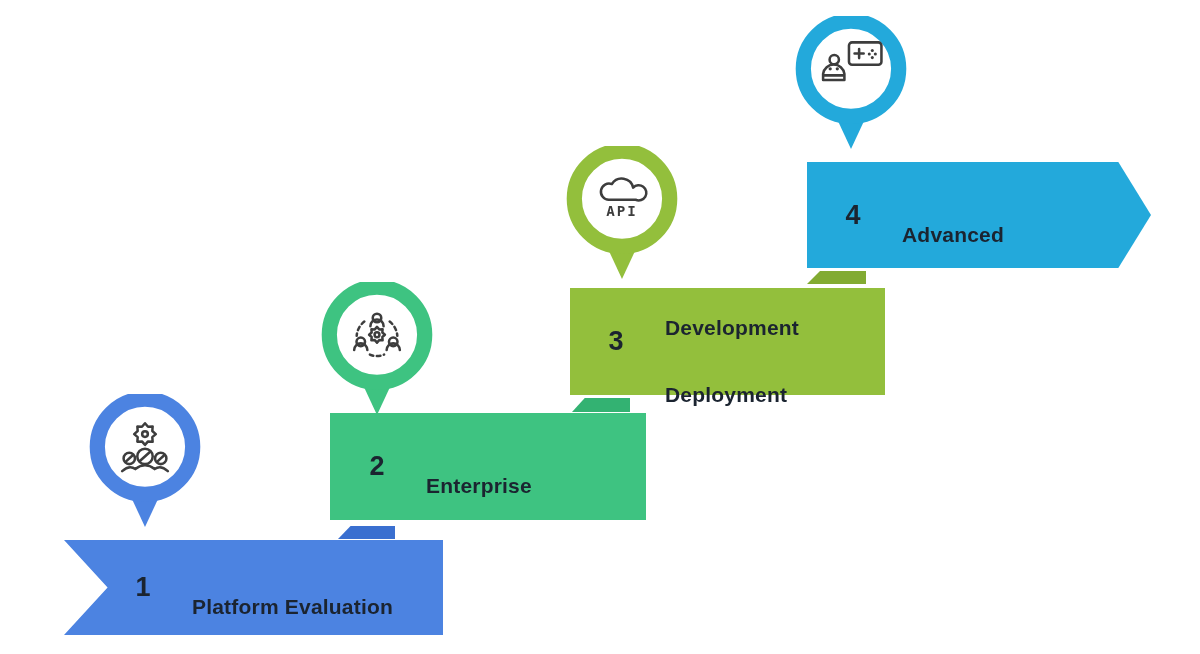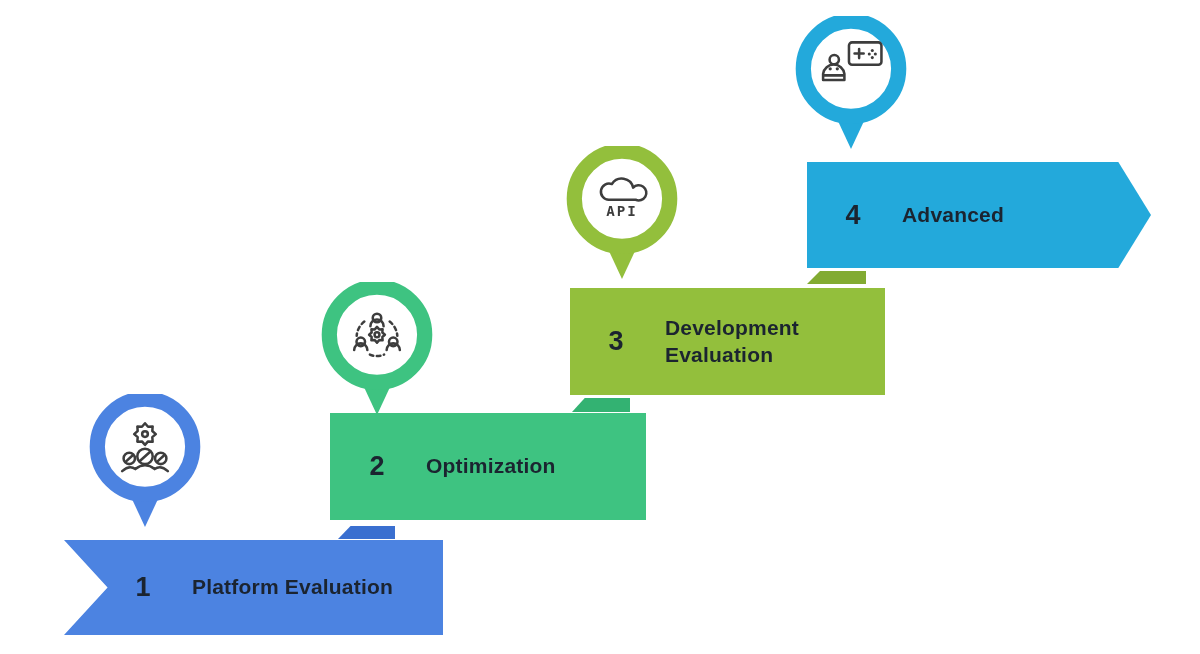--- a/index.html
+++ b/index.html
@@ -5,21 +5,21 @@
   html,body{margin:0;padding:0;}
   body{font-family:"Liberation Sans", sans-serif; background:#ffffff;}
   .stage{position:relative; width:1200px; height:654px; overflow:hidden; background:#ffffff;}
 
   .banner{
     position:absolute; display:flex; align-items:center;
     color:#1b2430; font-weight:700;
   }
   .banner .num{ font-size:27px; width:62px; text-align:center; flex:none; }
   .banner .label{ font-size:21px; line-height:1.24; margin-left:18px; letter-spacing:.2px; }
-  .label .ln{ display:block; }
+  .label .ln{ display:block;margin-top:40px; }
   .label .ln:empty{ display:none; }
 
   .s1{ left:64px;  top:540px; width:331px; height:95px;  padding-left:48px;
        clip-path:polygon(0 0,100% 0,100% 100%,0 100%,11.5% 50%); }
   .s2{ left:330px; top:413px; width:300px; height:107px; padding-left:16px; }
   .s3{ left:570px; top:288px; width:300px; height:107px; padding-left:15px; }
   .s4{ left:807px; top:162px; width:329px; height:106px; padding-left:15px;
        clip-path:polygon(0 0,90.5% 0,100% 50%,90.5% 100%,0 100%); }
 
   .tab{ position:absolute; clip-path:polygon(22% 0,100% 0,100% 100%,0 100%); }
@@ -55,29 +55,29 @@
     <div class="num">1</div>
     <div class="label">
       <span class="ln">Platform Evaluation</span>
 
     </div>
   </div>
 
   <div class="banner s2" style="background: rgb(62, 195, 129); color: rgb(27, 36, 48);">
     <div class="num">2</div>
     <div class="label">
-      <span class="ln">Optimization</span>
+      <span class="ln">Enterprise</span>
     </div>
   </div>
 
   <div class="banner s3" style="background: rgb(147, 191, 60); color: rgb(27, 36, 48);">
     <div class="num">3</div>
     <div class="label">
       <span class="ln">Development</span>
-      <span class="ln">Evaluation</span>
+      <span class="ln">Deployment</span>
     </div>
   </div>
 
   <div class="banner s4" style="background: rgb(35, 169, 219); color: rgb(27, 36, 48);">
     <div class="num">4</div>
     <div class="label">
       <span class="ln">Advanced</span>
     </div>
   </div>
 

